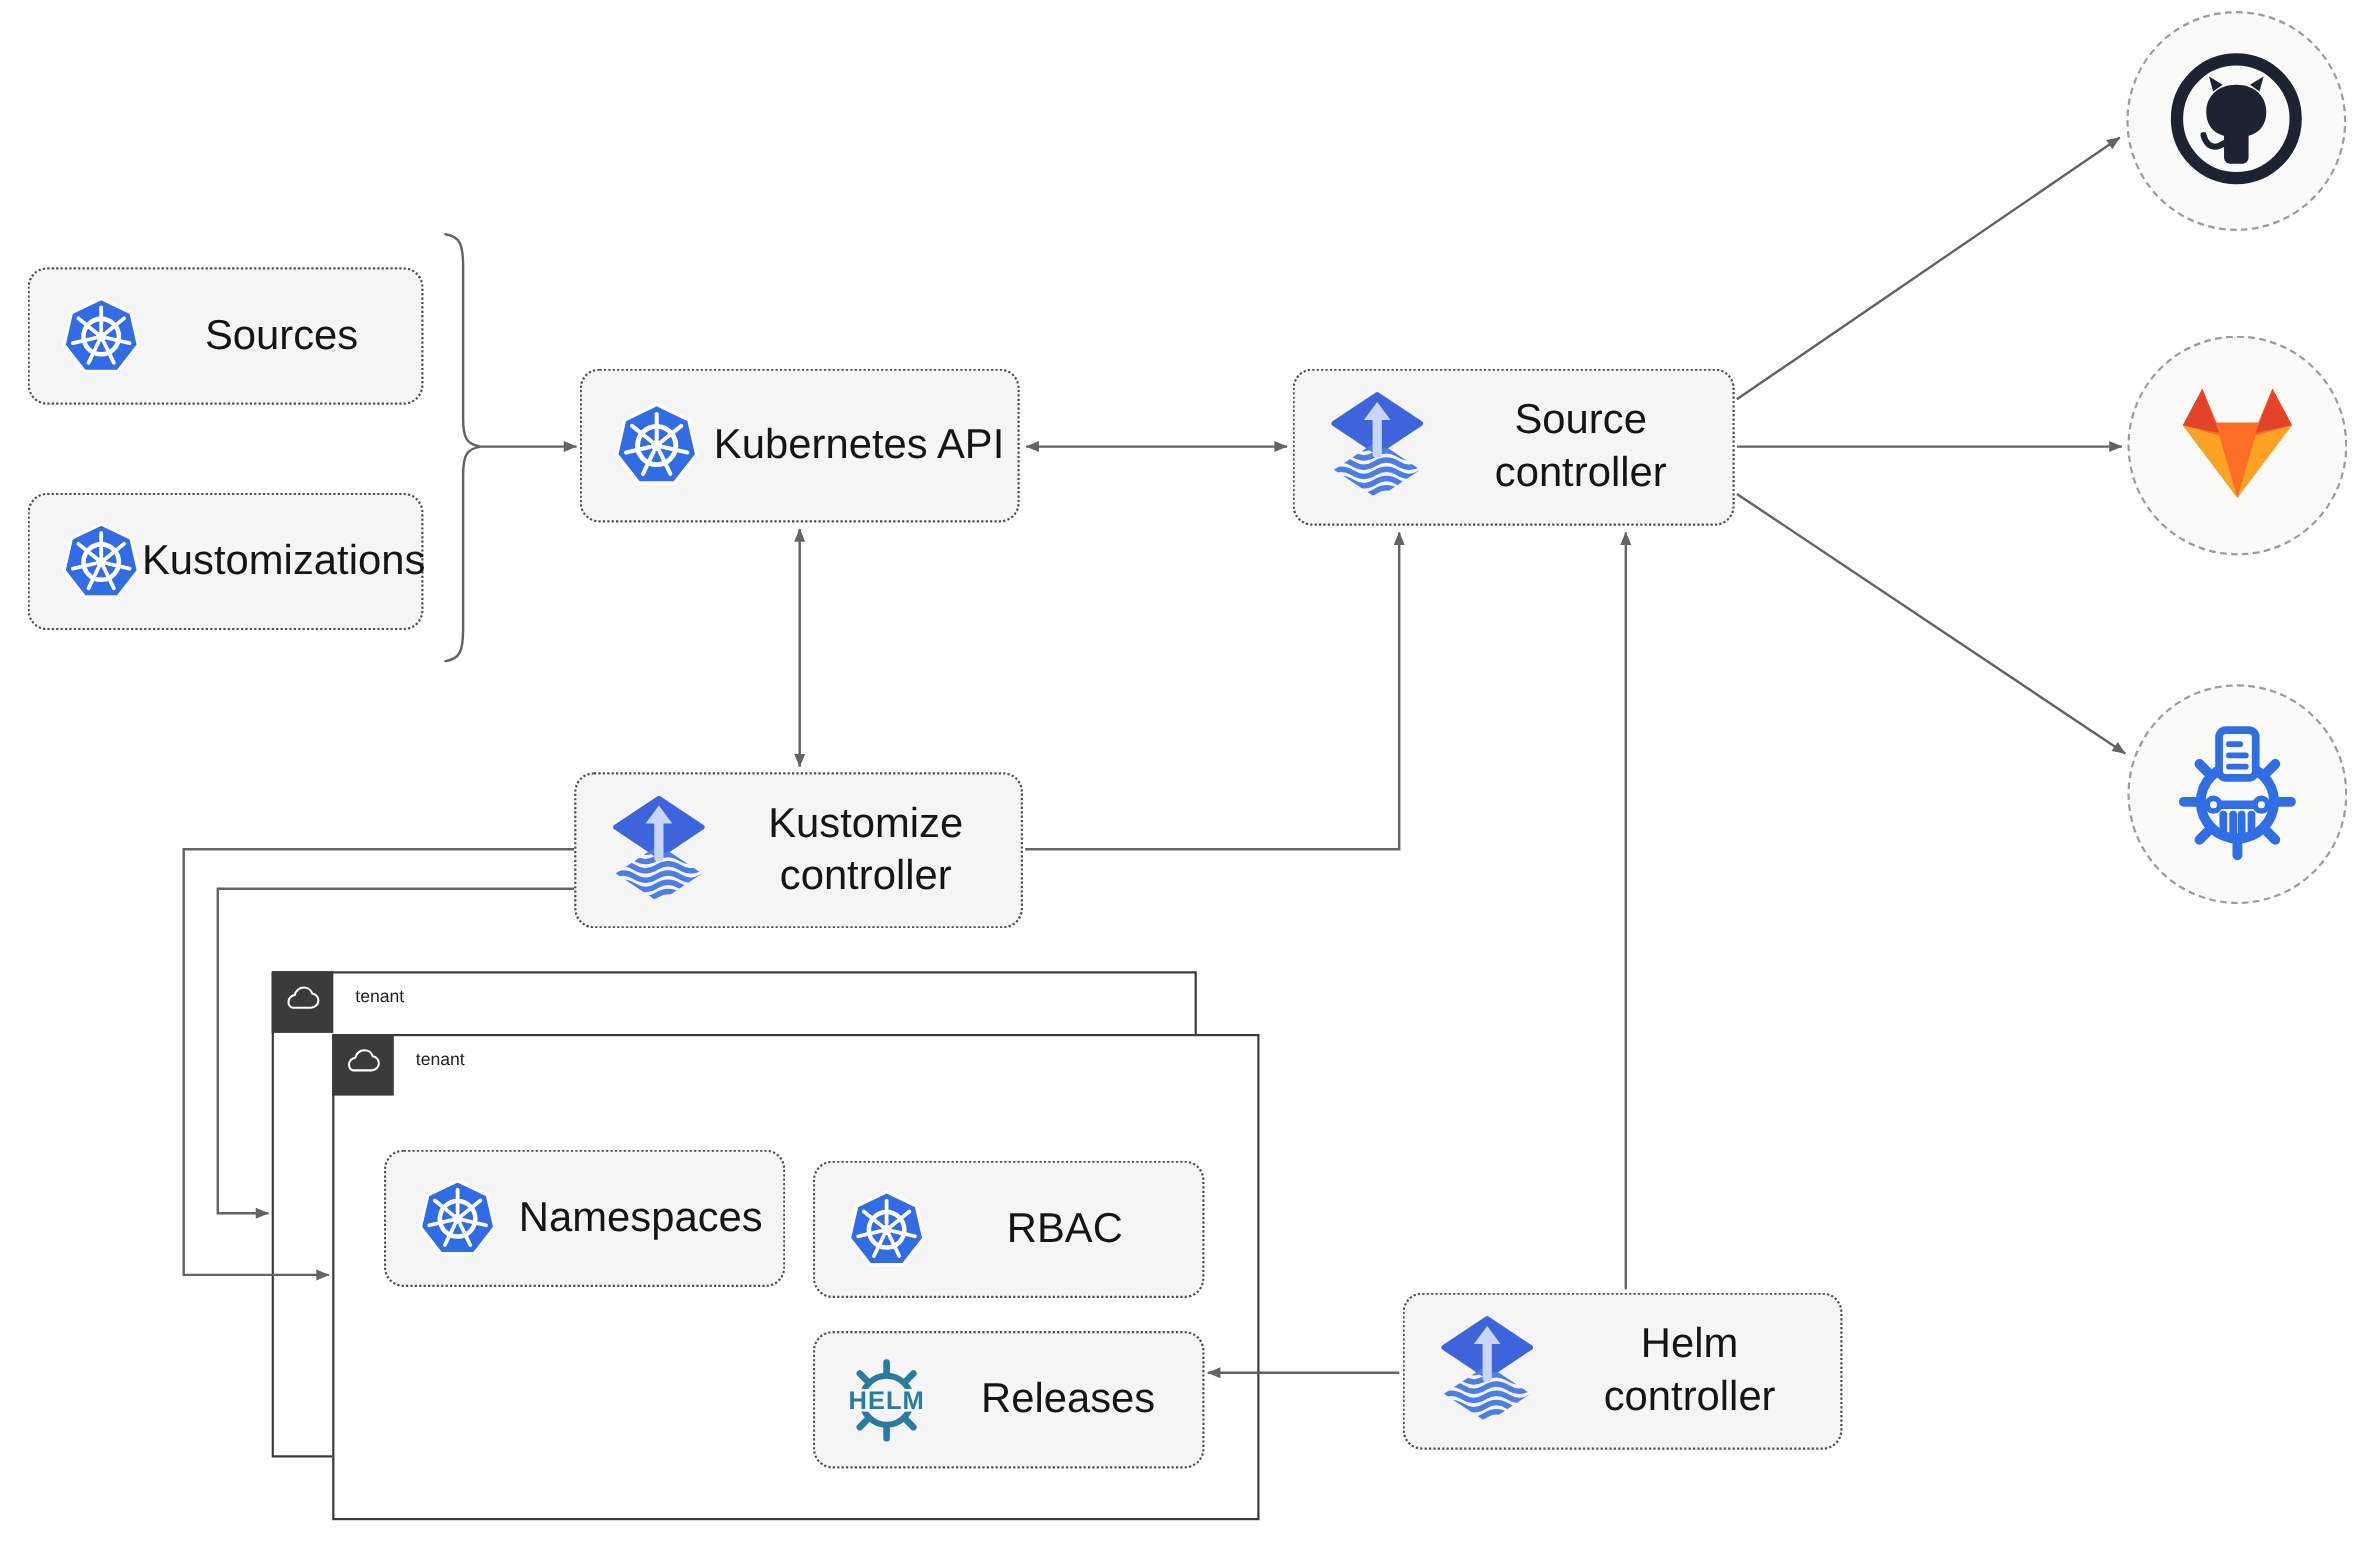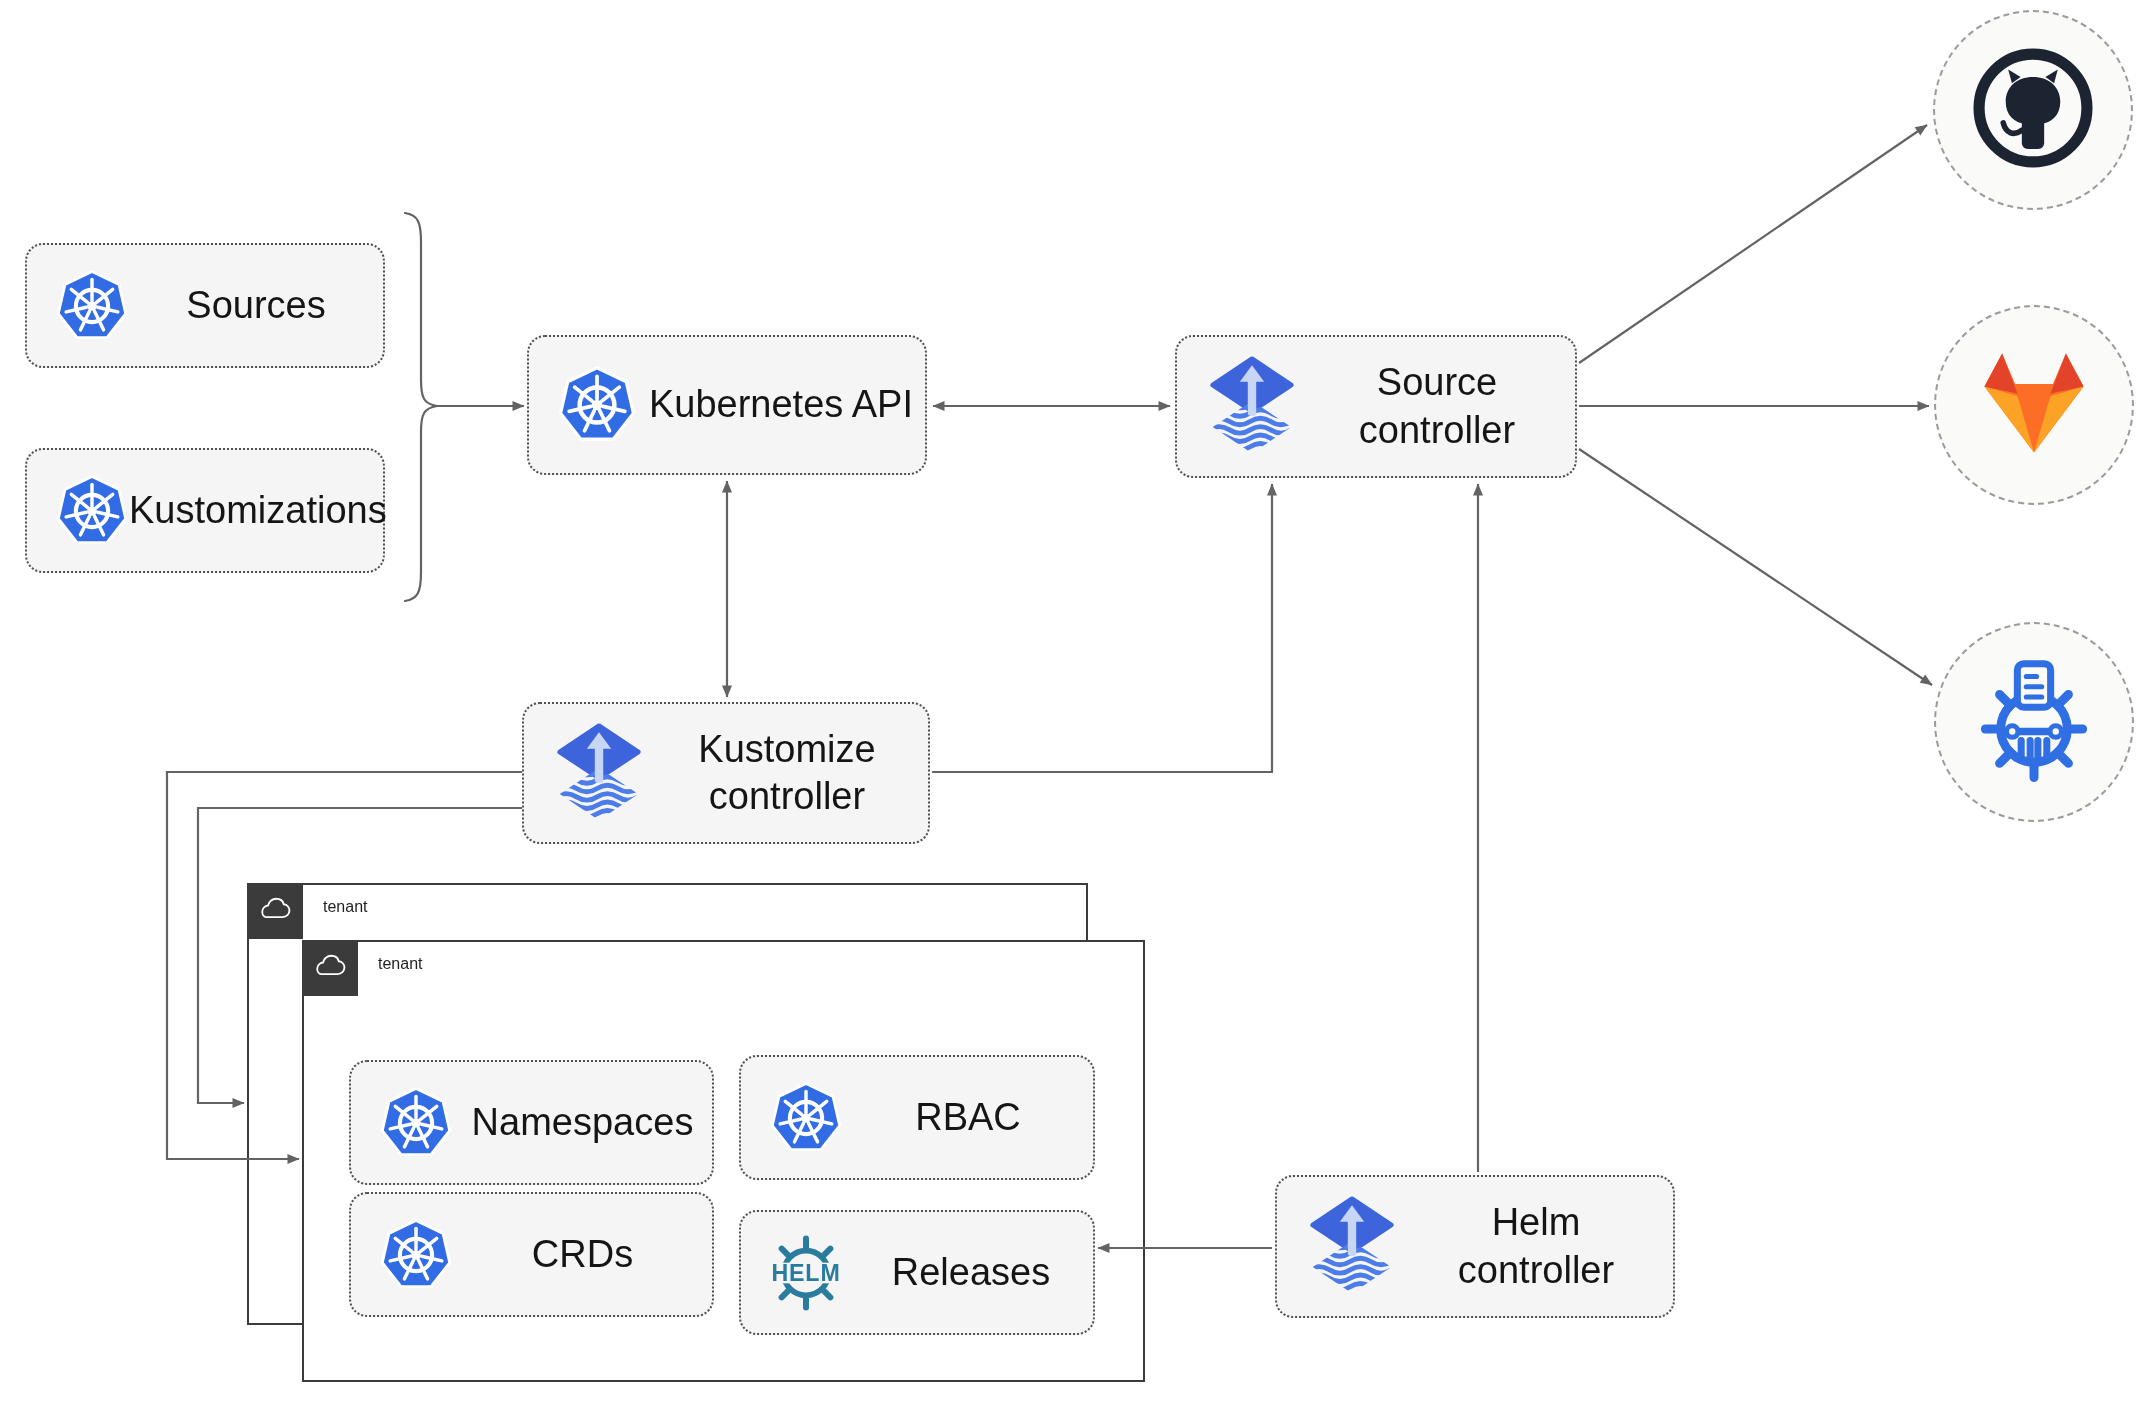--- a/index.html
+++ b/index.html
@@ -148,43 +148,35 @@
 
   <div class="tenant" style="left:302px;top:940px;width:843px;height:442px;z-index:2;">
     <div class="tenant-tab">
       <span>
         <svg width="34" height="24">
             <use href="#sym-cloud"></use>
           </svg></span>
     </div>
     <div class="tenant-label">tenant</div>
 
-    <div class="node" style="left:45px;top:118px;width:365px;height:125px;">
+    <div class="node" style="left:45px;top:103px;width:365px;height:125px;">
       <span class="icon">
         <svg width="74" height="76">
             <use href="#sym-k8s"></use>
           </svg>
         </span>
       <span class="node-label">Namespaces</span>
     </div>
     <div class="node" style="left:435px;top:113px;width:356px;height:125px;">
       <span class="icon">
         <svg width="74" height="76">
             <use href="#sym-k8s"></use>
           </svg>
         </span>
       <span class="node-label">RBAC</span>
-    </div>
-    <div class="node" style="left:45px;top:250px;width:365px;height:125px;">
-      <span class="icon">
-        <svg width="74" height="76">
-            <use href="#sym-k8s"></use>
-          </svg>
-        </span>
-      <span class="node-label">CRDs</span>
     </div>
     <div class="node" style="left:435px;top:268px;width:356px;height:125px;">
       <span class="icon" style="margin-left:22px;">
         <svg width="86" height="86">
             <use href="#sym-helm"></use>
           </svg>
         </span>
       <span class="node-label">Releases</span>
     </div>
   </div>

